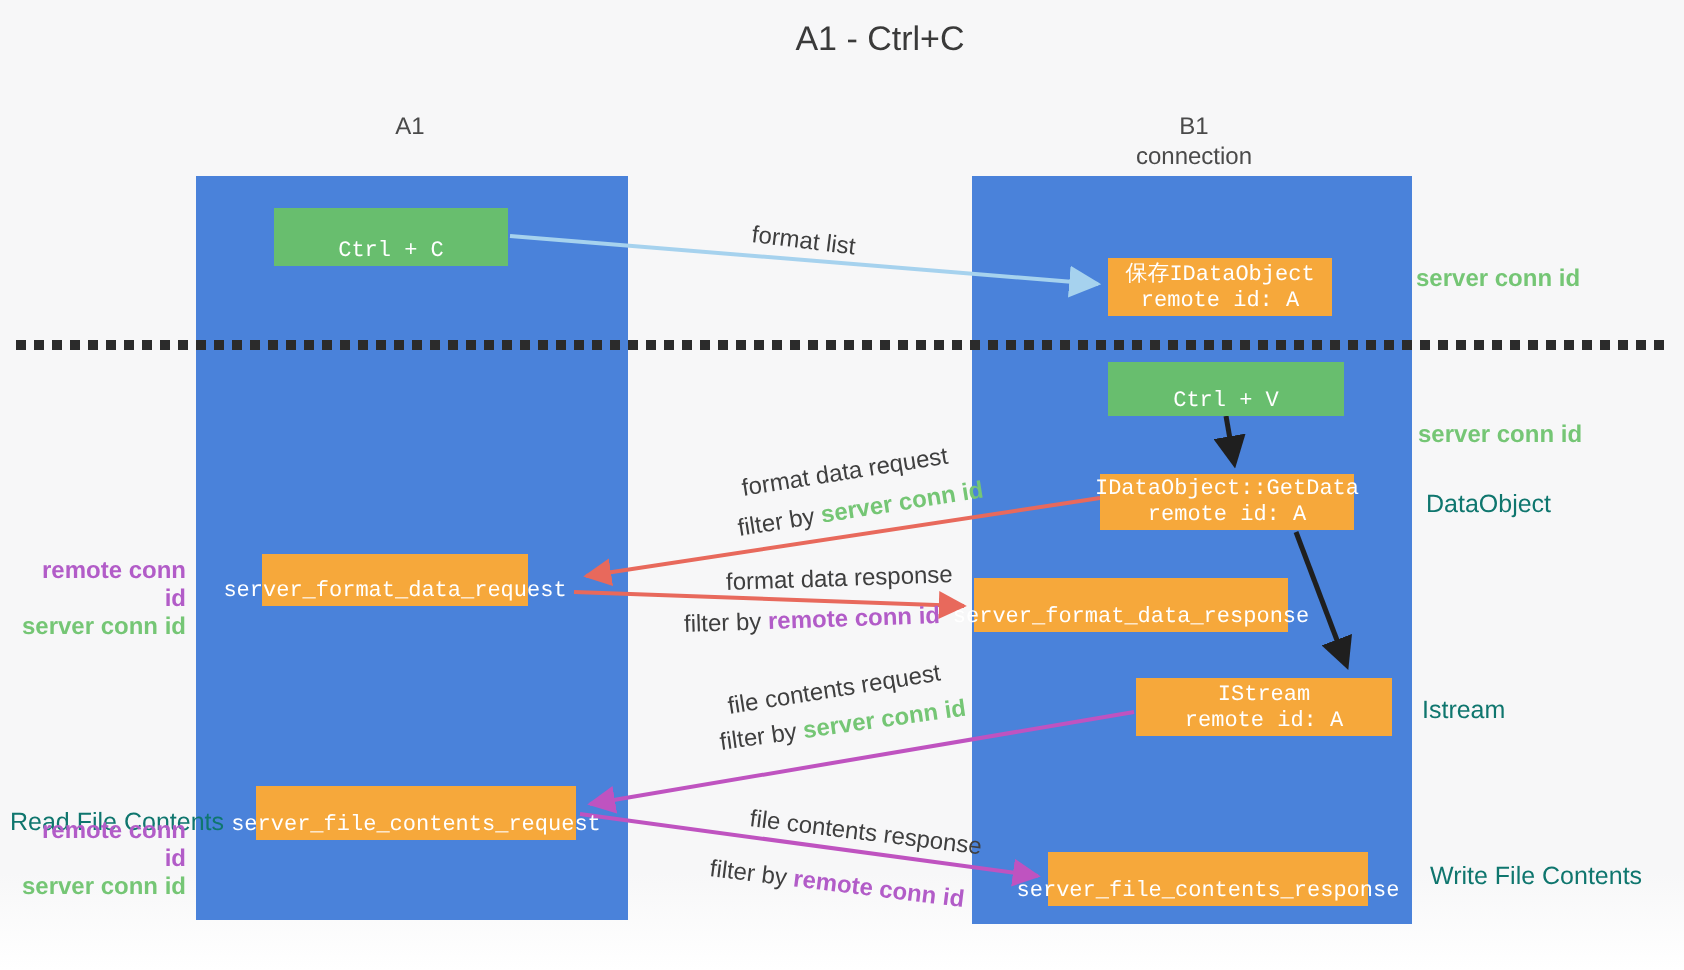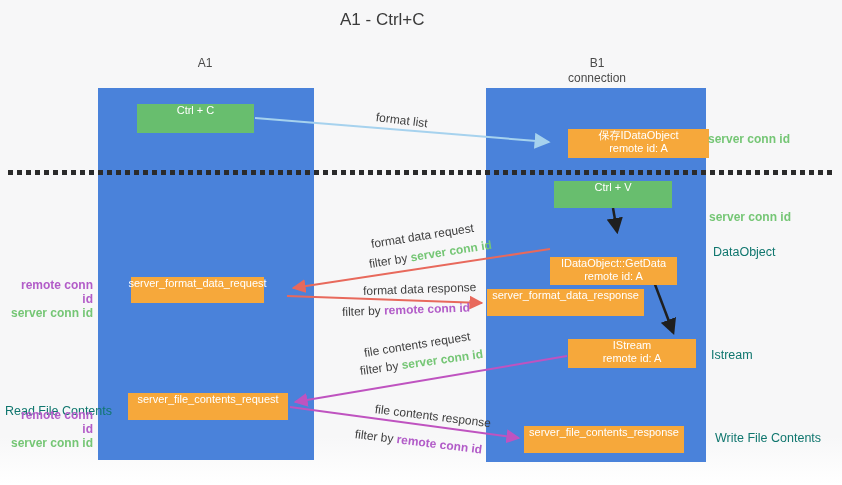--- a/index.html
+++ b/index.html
@@ -4,35 +4,36 @@
 <style>
   html,body{margin:0;padding:0;}
   body{
     width:842px;height:485px;
     font-family:"Liberation Sans","DejaVu Sans",sans-serif;
     background:linear-gradient(#f7f7f8 90%,#ffffff);
     position:relative;overflow:hidden;
   }
   .abs{position:absolute;}
   .title{
-    left:340px;top:9px;width:200px;text-align:left;
+    left:340px;top:9px;width:200px;text-align:center;
     font-size:17px;line-height:21px;color:#3a3a3a;
   }
   .col-header{
     width:110px;text-align:center;font-size:12px;line-height:15px;color:#4a4a4a;
   }
   .column{background:#4a82da;}
   .divider{
     left:8px;top:170px;width:828px;height:5px;
     background:repeating-linear-gradient(90deg,#2b2b2b 0 5px,transparent 5px 9px);
   }
   .node{
-    display:flex;flex-direction:column;align-items:center;justify-content:flex-start;
+    display:flex;flex-direction:column;align-items:center;justify-content:flex-end;
     color:#ffffff;text-align:center;font-size:11px;line-height:13px;
     white-space:nowrap;
+    font-family:Liberation Mono, monospace;
   }
   .green{background:#68be6e;}
   .orange{background:#f6a83b;}
   .edge-label{
     font-size:12px;color:#3f3f3f;white-space:nowrap;transform-origin:left center;
   }
   .side-label{
     font-size:12.5px;color:#0f766e;white-space:nowrap;
   }
   .conn{font-weight:bold;font-size:12px;}
@@ -82,30 +83,30 @@
   <line x1="550" y1="249" x2="293" y2="288" stroke="#e8695c" stroke-width="2" marker-end="url(#ah-red)"></line>
   <line x1="287" y1="296" x2="482" y2="303" stroke="#e8695c" stroke-width="2" marker-end="url(#ah-red)"></line>
   <line x1="567" y1="356" x2="295" y2="402" stroke="#bf53c0" stroke-width="2" marker-end="url(#ah-mag)"></line>
   <line x1="290" y1="407" x2="519" y2="438" stroke="#bf53c0" stroke-width="2" marker-end="url(#ah-mag)"></line>
 </svg>
 
 <div class="abs node green" style="left:137px;top:104px;width:117px;height:29px;">
   <span>Ctrl + C</span>
 </div>
 
-<div class="abs node orange" style="left:554px;top:129px;width:141px;height:29px;margin-left:14px;">
+<div class="abs node orange" style="left:554px;top:129px;width:112px;height:29px;">
   <span>保存IDataObject</span>
   <span>remote id: A</span>
 </div>
 
 <div class="abs node green" style="left:554px;top:181px;width:118px;height:27px;">
   <span>Ctrl + V</span>
 </div>
 
-<div class="abs node orange" style="left:550px;top:237px;width:127px;height:28px;margin-top:20px;">
+<div class="abs node orange" style="left:550px;top:237px;width:127px;height:28px;">
   <span>IDataObject::GetData</span>
   <span>remote id: A</span>
 </div>
 
 <div class="abs node orange" style="left:131px;top:277px;width:133px;height:26px;">
   <span>server_format_data_request</span>
 </div>
 
 <div class="abs node orange" style="left:487px;top:289px;width:157px;height:27px;">
   <span>server_format_data_response</span>

